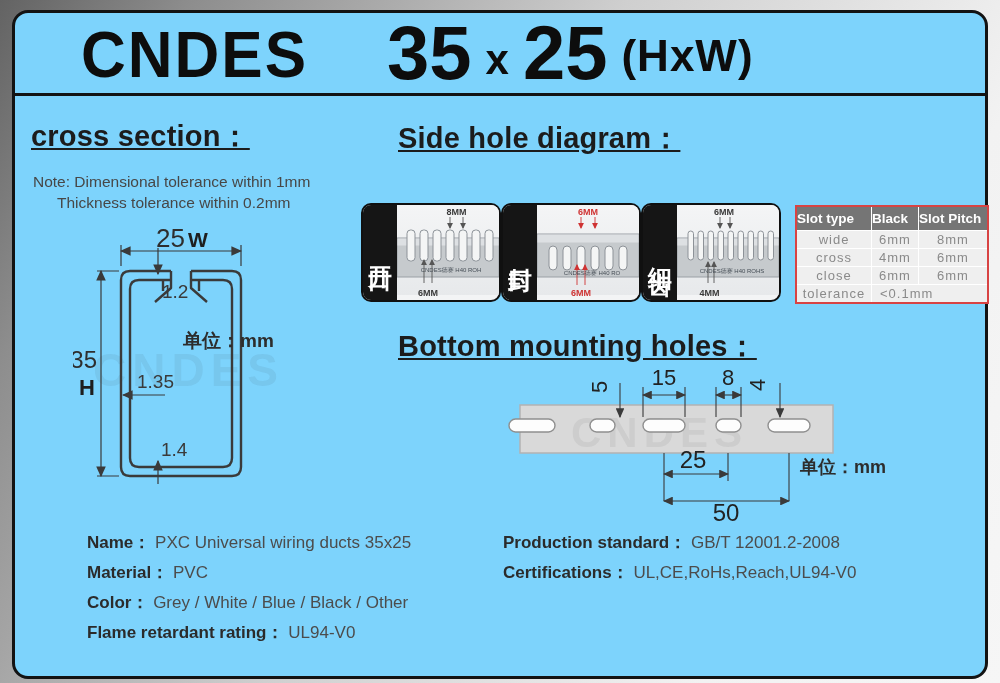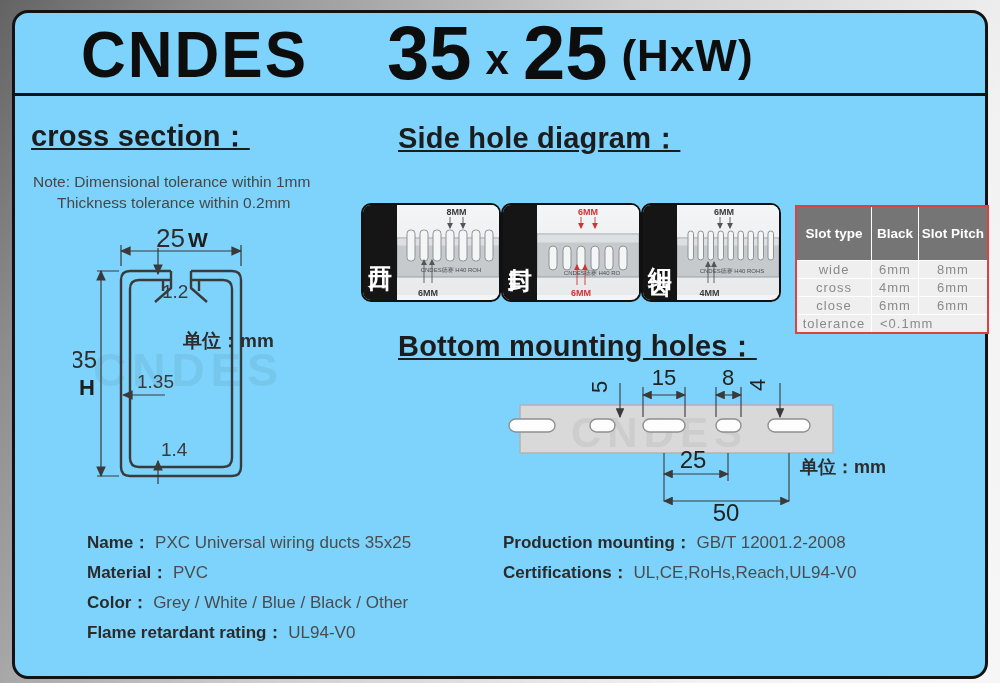--- a/index.html
+++ b/index.html
@@ -35,21 +35,21 @@
     font-size:24px;font-weight:bold;writing-mode:vertical-rl;text-orientation:upright;letter-spacing:5px;
   }
   .photo{position:absolute;left:34px;top:0;width:102px;height:90px;background:linear-gradient(180deg,#f4f5f6,#e7e9eb);}
   .dimlab{position:absolute;font-size:9px;font-weight:bold;color:#3a3a3a;text-align:center;}
   .dimlab.red{color:#cf3333;}
   
   .spec-table{position:absolute;left:780px;top:192px;width:190px;border:2px solid #d84343;background:#fff;}
   .tr{display:grid;grid-template-columns:74px 46px 1fr;column-gap:1px;background:#fff;margin-top:1px;}
   .tr:first-child{margin-top:0;}
   .tr.tol{grid-template-columns:74px 1fr;}
-  .th{background:#757575;color:#fff;font-size:13.5px;font-weight:bold;text-align:center;padding:19px 0;}
+  .th{background:#757575;color:#fff;font-size:13.5px;font-weight:bold;text-align:left;padding:4px 0;}
   .td{background:#efefef;color:#8a8a8a;font-size:13px;text-align:center;padding:1px 0;letter-spacing:1px;}
   .td.left{text-align:left;padding-left:8px;}
   
   .specline{font-size:17px;color:#4c4c4c;margin-bottom:7px;white-space:nowrap;}
   .specline b{color:#2b2b2b;}
   svg text{font-family:"Liberation Sans","DejaVu Sans",sans-serif;}
 </style>
 </head>
 <body>
 
@@ -287,21 +287,21 @@
       <span>Grey / White / Blue / Black / Other</span>
     </div>
     <div class="specline">
       <b>Flame retardant rating：</b>
       <span>UL94-V0</span>
     </div>
   </div>
 
   <div style="position:absolute;left:488px;top:518px;">
     <div class="specline">
-      <b>Production mounting：</b>
+      <b>Production standard：</b>
       <span>GB/T 12001.2-2008</span>
     </div>
     <div class="specline">
       <b>Certifications：</b>
       <span>UL,CE,RoHs,Reach,UL94-V0</span>
     </div>
   </div>
 
 </div>
 

